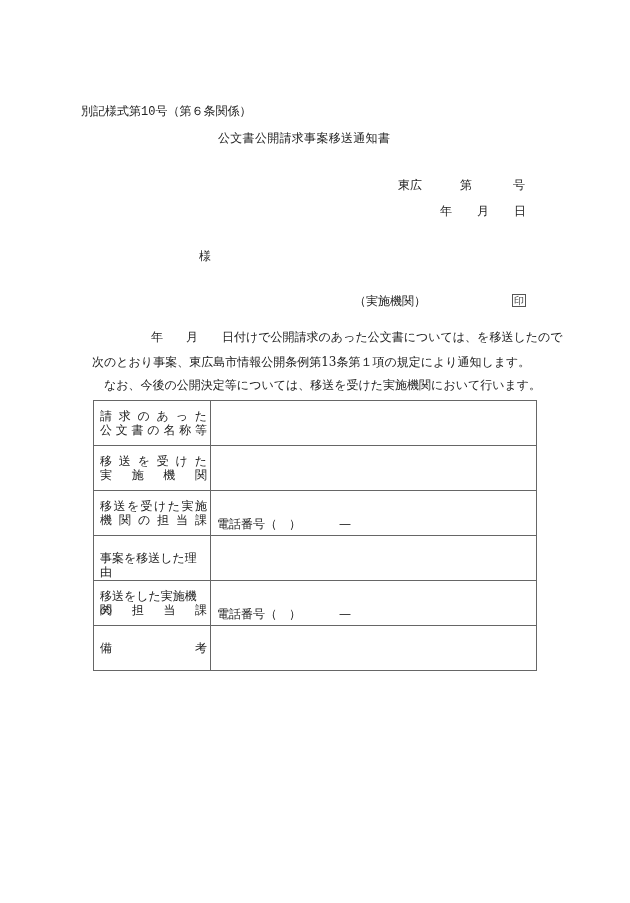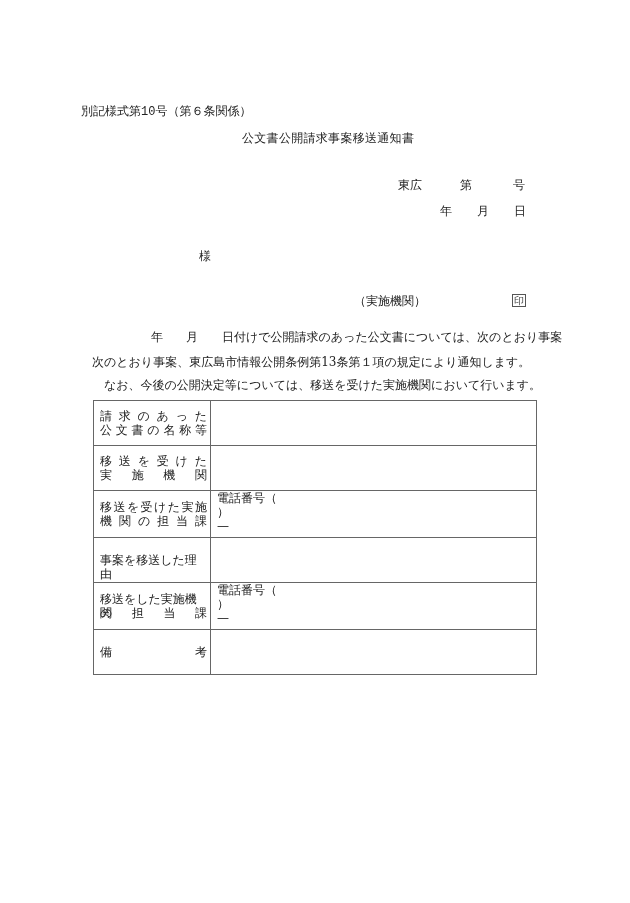--- a/index.html
+++ b/index.html
@@ -12,21 +12,21 @@
       height: 903px;
       position: relative;
       overflow: hidden;
       font-family: "DejaVu Serif", "Liberation Serif", serif;
       color: #222222;
     }
     .abs { position: absolute; white-space: nowrap; }
     .t12 { font-size: 12px; line-height: 14px; }
 
     #form-number { left: 81px; top: 105px; font-family: Liberation Mono, monospace; }
-    #doc-title { left: 242px; top: 131px; letter-spacing: 0.3px; }
+    #doc-title { left: 218px; top: 131px; letter-spacing: 0.3px; }
 
     #ref-line { top: 178px; left: 398px; width: 130px; height: 14px; }
     #ref-line span { position: absolute; top: 0; }
     #date-line { top: 204px; left: 440px; width: 90px; height: 14px; }
     #date-line span { position: absolute; top: 0; }
 
     #recipient-sama { left: 199px; top: 249px; }
     #agency-label { left: 354px; top: 294px; text-align: right; }
     #seal-mark {
       left: 512px; top: 294px;
@@ -69,21 +69,20 @@
     }
     .lbl-line {
       display: flex;
       justify-content: space-between;
       height: 14px;
     }
     .phone {
       display: flex;
       align-items: baseline;
       font-size: 12px;
-      flex-direction: column;
     }
     .phone .ph-label { width: 72px; }
     .phone .ph-close { width: 50px; }
     .phone .ph-dash {}
   </style>
 </head>
 <body>
 
 <div id="form-number" class="abs t12">別記様式第10号（第６条関係）</div>
 <div id="doc-title" class="abs t12">公文書公開請求事案移送通知書</div>
@@ -101,21 +100,21 @@
 </div>
 
 <div id="recipient-sama" class="abs t12">様</div>
 
 <div id="agency-label" class="abs t12">（実施機関）</div>
 <div id="seal-mark" class="abs"><span style="border:1px solid #555;padding:0 1px;">印</span></div>
 
 <div id="p1" class="abs para t12">
   <span style="left:151px">年</span>
   <span style="left:186px">月</span>
-  <span style="left:222px">日付けで公開請求のあった公文書については、次のとおり事案</span>
+  <span style="left:222px">日付けで公開請求のあった公文書については、を移送したので</span>
 </div>
 <div id="p2" class="abs para t12">
   <span style="left:92px">次のとおり事案、東広島市情報公開条例第13条第１項の規定により通知します。</span>
 </div>
 <div id="p3" class="abs para t12">
   <span style="left:104px">なお、今後の公開決定等については、移送を受けた実施機関において行います。</span>
 </div>
 
 <table id="form-table">
   <tbody id="table-body">

